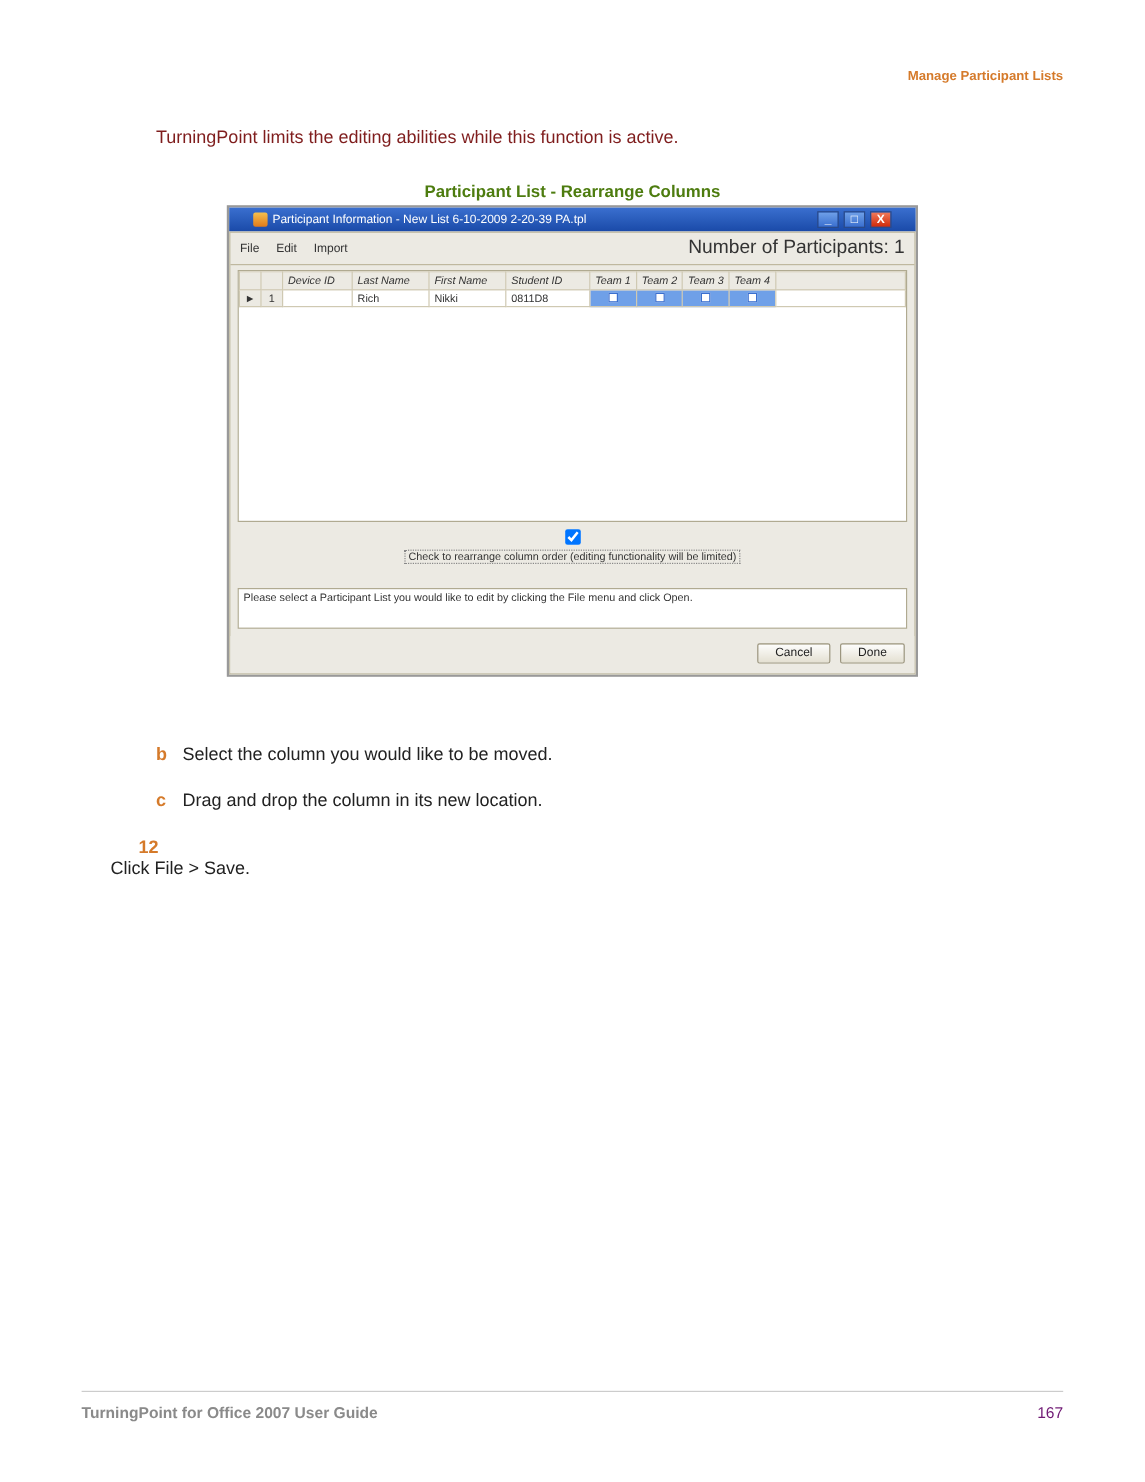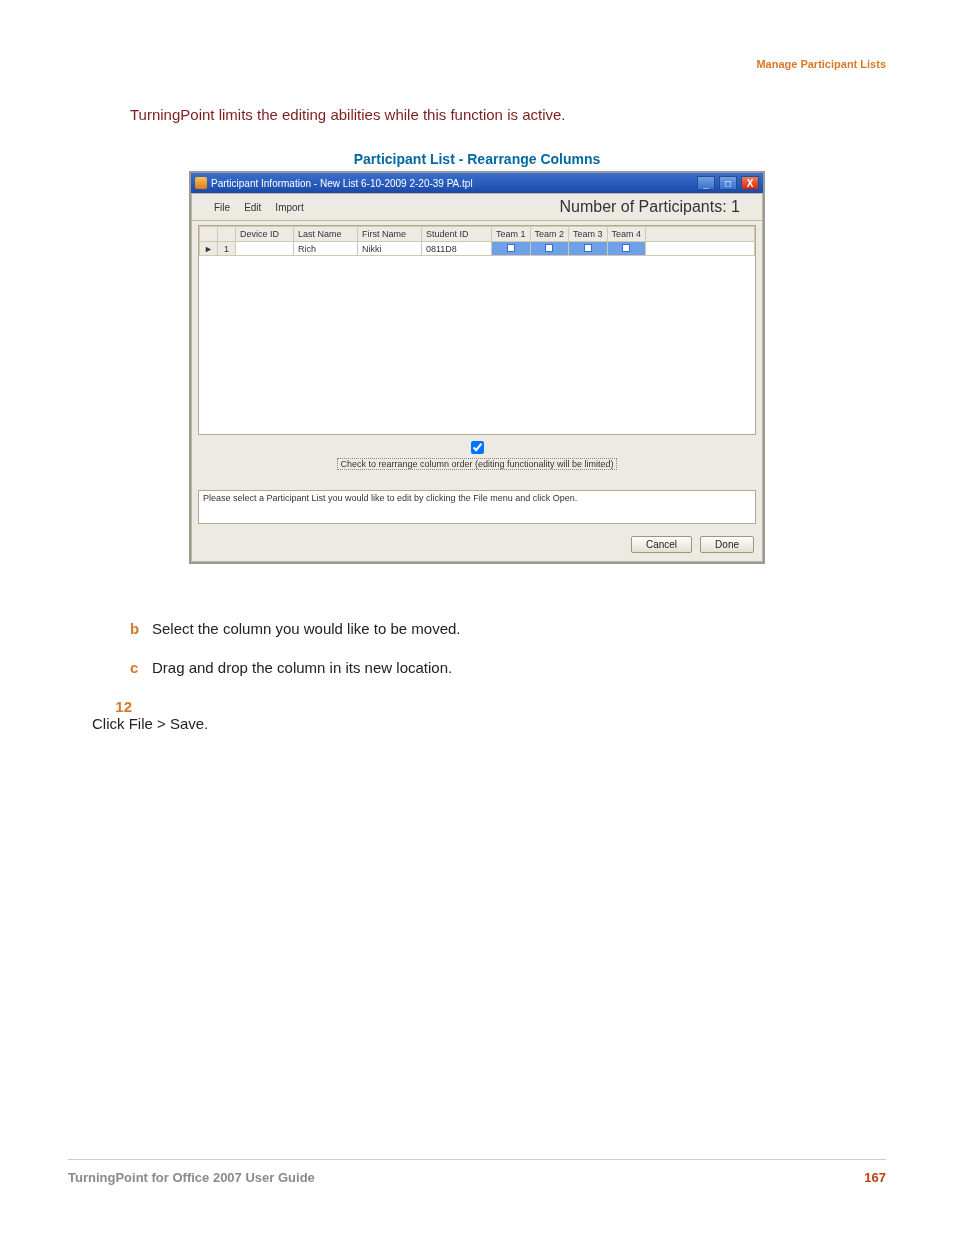--- a/index.html
+++ b/index.html
@@ -22,35 +22,35 @@
     margin-bottom: 36px;
   }
   .body-text {
     font-size: 15px;
     color: #7f1d1d;
     margin-left: 62px;
     margin-bottom: 28px;
   }
   .fig-caption {
     text-align: center;
-    color: #0369a1;
+    color: #4d7c0f;
     font-weight: 700;
     font-size: 14px;
     margin-bottom: 4px;
   }
   .screenshot-wrap {
     width: 576px;
     margin: 0 auto 56px auto;
     border: 2px solid #999;
   }
   .titlebar {
     background: linear-gradient(#3a6fcf, #1a4aa8);
     color: #fff;
     font-size: 10px;
-    padding: 3px 4px;
+    padding: 3px 20px;
     display: flex;
     align-items: center;
     gap: 4px;
   }
   .titlebar-icon {
     width: 12px; height: 12px;
     background: linear-gradient(#f5c04e,#e07a1a);
     border-radius: 2px;
     display: inline-block;
   }
@@ -69,21 +69,21 @@
   .win-close { background: linear-gradient(#f07a5a,#d02a0a); color:#fff; }
   .app-inner {
     background: #eceae3;
     border: 1px solid #bfb89f;
   }
   .menubar {
     display: flex;
     align-items: center;
     font-size: 10px;
     color: #333;
-    padding: 4px 22px;
+    padding: 4px 8px;
     border-bottom: 1px solid #bfb89f;
   }
   .menubar .menu-item { margin-right: 14px; }
   .menu-spacer { flex: 1; }
   .participants-count { font-size: 16px; color: #333; }
   .grid-area {
     background: #fff;
     margin: 4px 6px 4px 6px;
     border: 1px solid #b0aa91;
     height: 210px;
@@ -96,20 +96,21 @@
     width: 100%;
   }
   table.grid th {
     background: #eceae3;
     border: 1px solid #cfc9b2;
     font-weight: normal;
     padding: 2px 4px;
     text-align: left;
     font-size: 9px;
     white-space: nowrap;
+    font-style: italic;
   }
   table.grid td {
     border: 1px solid #cfc9b2;
     padding: 1px 4px;
     height: 14px;
     font-size: 9px;
     background: #fff;
     white-space: nowrap;
   }
   .row-indicator {
@@ -199,21 +200,21 @@
     left: 68px;
     right: 68px;
     border-top: 1px solid #ccc;
     padding-top: 10px;
     display:flex;
     justify-content:space-between;
     font-size: 13px;
     color:#8a8a8a;
     font-weight:600;
   }
-  .footer .pg { color:#c2410c; font-weight:700; }
+  .footer .pg { color:#701a75; font-weight:400; }
 </style>
 </head>
 <body>
 
 <div class="page">
   <div class="header-right">Manage Participant Lists</div>
 
   <p class="body-text">TurningPoint limits the editing abilities while this function is active.</p>
 
   <div class="fig-caption">Participant List - Rearrange Columns</div>

